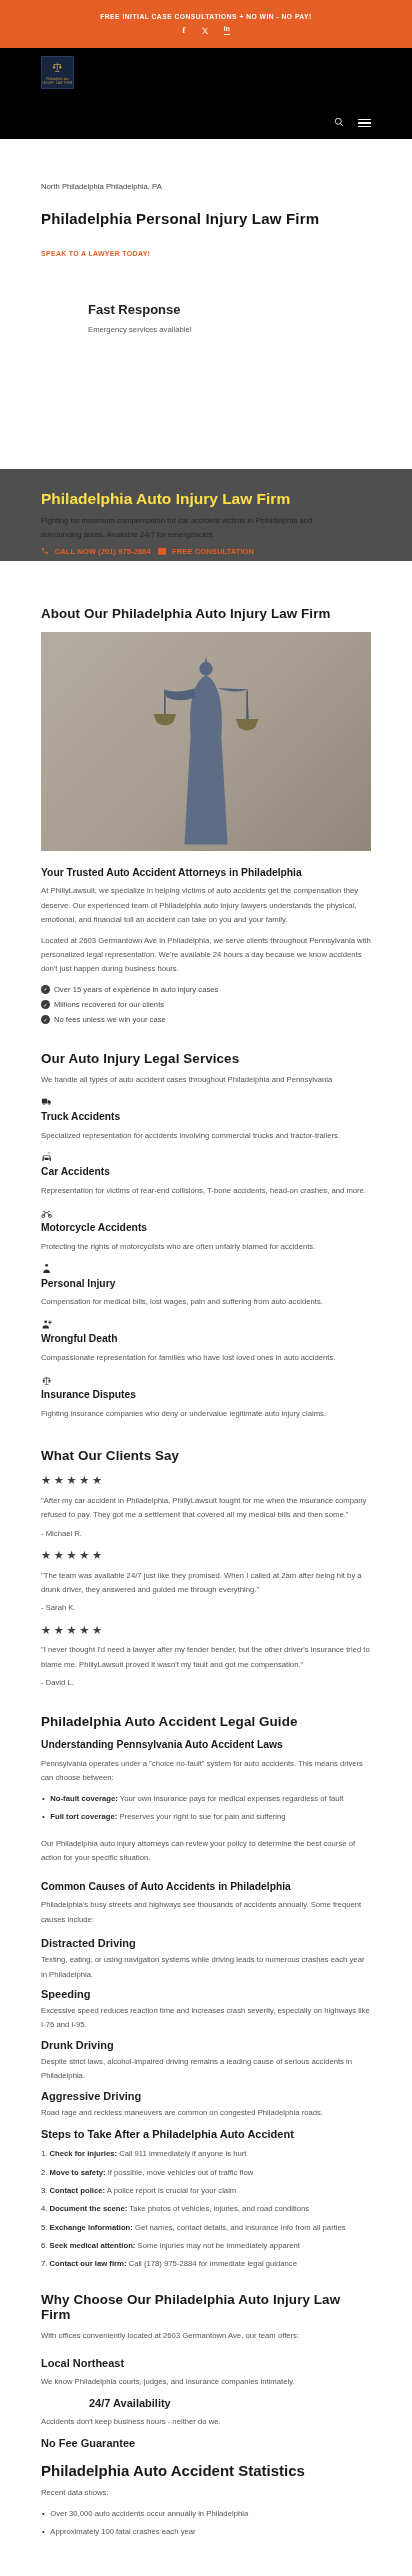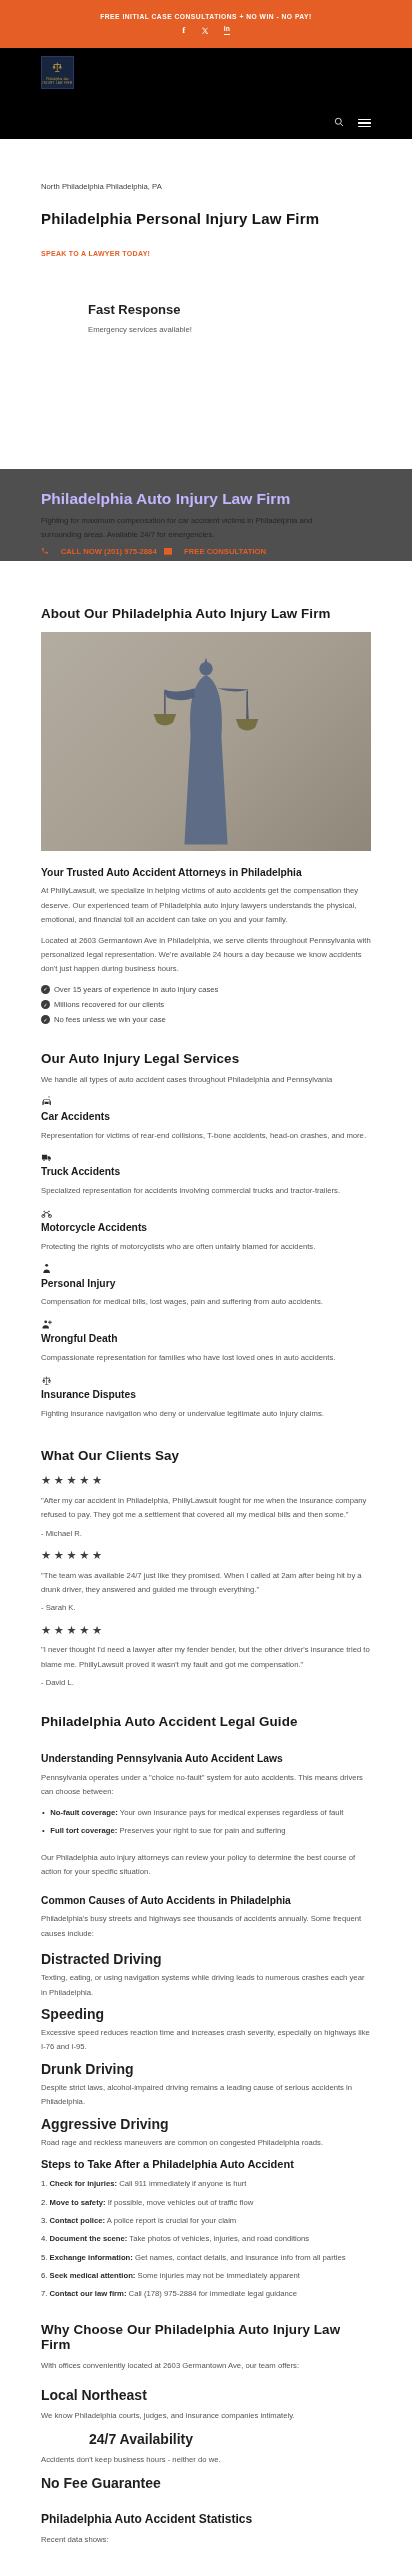--- a/index.html
+++ b/index.html
@@ -32,31 +32,31 @@
   .hero { height:330px; padding:43px 41px 0 41px; background:#fff; }
   .hero-location { font-size:7.7px; color:#3f3f3f; }
   .hero-title { font-size:15px; font-weight:bold; color:#161616; margin-top:18.5px; letter-spacing:0.2px; }
   .hero-cta { display:inline-block; margin-top:23px; color:#e45e26; font-size:7px; font-weight:bold; letter-spacing:0.3px; text-decoration:none; cursor:pointer; }
   .hero-feature { margin-top:44px; margin-left:47px; }
   .hero-feature-title { font-size:13px; font-weight:bold; color:#222; }
   .hero-feature-text { font-size:7.7px; color:#5a5a5a; margin-top:8.2px; }
 
   
   .band { height:92px; background:#4f4f4f; padding:20.6px 41px 0 41px; }
-  .band-title { font-size:15.5px; font-weight:bold; color:#c4b5fd; }
+  .band-title { font-size:15.5px; font-weight:bold; color:#fde047; }
   .band-text { margin-top:6.2px; font-size:7.7px; color:#262626; line-height:1.8; max-width:309px; }
   .band-links { margin-top:5.2px; display:flex; gap:7.2px; align-items:center; }
-  .band-link { color:#e45e26; font-size:7.7px; font-weight:bold; text-decoration:none; cursor:pointer; display:flex; align-items:center; gap:12px; }
+  .band-link { color:#e45e26; font-size:7.7px; font-weight:bold; text-decoration:none; cursor:pointer; display:flex; align-items:center; gap:6px; }
   .band-link svg { flex:0 0 auto; }
 
   
   .content { height:1985px; padding:18px 41px; overflow:hidden; }
   .content h2 { font-size:13.4px; font-weight:bold; color:#1a1a1a; margin-top:27px; letter-spacing:0.1px; }
   .content h3 { font-size:10.3px; font-weight:bold; color:#1a1a1a; margin-top:15.5px; }
-  .content h4 { font-size:14px; font-weight:bold; color:#1f1f1f; margin-top:10.3px; }
+  .content h4 { font-size:11px; font-weight:bold; color:#1f1f1f; margin-top:10.3px; }
   .content p { font-size:7.7px; color:#555; line-height:1.85; margin-top:6.7px; max-width:330px; }
   .justice-img { margin-top:11.3px; width:330px; height:219px; background:linear-gradient(135deg,#b3aca0 0%,#a59d90 55%,#8f8779 100%); position:relative; overflow:hidden; }
   .justice-img svg { position:absolute; left:50%; top:9.3px; transform:translateX(-50%); }
   .checklist { margin-top:8.2px; list-style:none; }
   .checklist li { display:flex; align-items:center; gap:4.1px; font-size:7.7px; color:#4a4a4a; margin-top:6.2px; }
   .checkdot { width:8.8px; height:8.8px; border-radius:50%; background:#3c3c3c; color:#fff; font-size:5.2px; display:flex; align-items:center; justify-content:center; flex:0 0 auto; }
   .svc { margin-top:9.3px; }
   .svc .svc-icon { display:block; }
   .svc h3 { margin-top:3.1px; }
   .stars { font-size:11.3px; letter-spacing:2.6px; color:#3f3f3f; margin-top:11.3px; }
@@ -184,33 +184,33 @@
           <span class="checkdot">✓</span>
           <span>No fees unless we win your case</span>
         </li>
     </ul>
 
     <h2>Our Auto Injury Legal Services</h2>
     <p>We handle all types of auto accident cases throughout Philadelphia and Pennsylvania</p>
 
     <div class="svc">
       <svg class="svc-icon" width="11.3" height="11.3" viewBox="0 0 24 24" fill="#2b2b2b">
+          <path d="M2 6h11v10H2zM14 9h4l3 3v4h-7zM6 18.5A1.8 1.8 0 1 0 6 15a1.8 1.8 0 0 0 0 3.5zm11 0a1.8 1.8 0 1 0 0-3.5 1.8 1.8 0 0 0 0 3.5z"></path>
+        </svg>
+      <h3>Truck Accidents</h3>
+      <p>Specialized representation for accidents involving commercial trucks and tractor-trailers.</p>
+    </div>
+
+    <div class="svc">
+      <svg class="svc-icon" width="11.3" height="11.3" viewBox="0 0 24 24" fill="#2b2b2b">
           <path d="M3 13l2-5c.3-.8 1-1.3 1.9-1.3h10.2c.9 0 1.6.5 1.9 1.3l2 5v6h-2.5v-2h-13v2H3v-6zm3.5-4.3L5.2 12h13.6l-1.3-3.3c-.1-.4-.5-.7-.9-.7H7.4c-.4 0-.8.3-.9.7zM7 16.5A1.5 1.5 0 1 0 7 13.4a1.5 1.5 0 0 0 0 3.1zm10 0a1.5 1.5 0 1 0 0-3.1 1.5 1.5 0 0 0 0 3.1z"></path>
           <path d="M19 2l1.2 2.4L22.6 3l-1 2.6L24 7l-2.6.4.4 2.6-2.2-1.6L18 10l.2-2.6L15.6 7l2.4-1.2z" transform="scale(0.45) translate(18,-2)"></path>
         </svg>
       <h3>Car Accidents</h3>
       <p>Representation for victims of rear-end collisions, T-bone accidents, head-on crashes, and more.</p>
-    </div>
-
-    <div class="svc">
-      <svg class="svc-icon" width="11.3" height="11.3" viewBox="0 0 24 24" fill="#2b2b2b">
-          <path d="M2 6h11v10H2zM14 9h4l3 3v4h-7zM6 18.5A1.8 1.8 0 1 0 6 15a1.8 1.8 0 0 0 0 3.5zm11 0a1.8 1.8 0 1 0 0-3.5 1.8 1.8 0 0 0 0 3.5z"></path>
-        </svg>
-      <h3>Truck Accidents</h3>
-      <p>Specialized representation for accidents involving commercial trucks and tractor-trailers.</p>
     </div>
 
     <div class="svc">
       <svg class="svc-icon" width="11.3" height="11.3" viewBox="0 0 24 24" fill="none" stroke="#2b2b2b" stroke-width="1.8">
           <circle cx="5" cy="17" r="3.2"></circle>
           <circle cx="19" cy="17" r="3.2"></circle>
           <path d="M5 17l4-7h5l5 7M9 10L7.5 7H5M14 10l2-3h3" fill="none"></path>
         </svg>
       <h3>Motorcycle Accidents</h3>
       <p>Protecting the rights of motorcyclists who are often unfairly blamed for accidents.</p>
@@ -234,21 +234,21 @@
       <h3>Wrongful Death</h3>
       <p>Compassionate representation for families who have lost loved ones in auto accidents.</p>
     </div>
 
     <div class="svc">
       <svg class="svc-icon" width="11.3" height="11.3" viewBox="0 0 24 24" fill="#2b2b2b">
           <path d="M11.4 3h1.2v17h-1.2zM5 6h14v1.2H5zM8 20h8v1.3H8z"></path>
           <path d="M6 7.8 3.2 13h5.6L6 7.8zM3 14c0 1.2 1.3 2.2 3 2.2s3-1 3-2.2H3zM18 7.8 15.2 13h5.6L18 7.8zM15 14c0 1.2 1.3 2.2 3 2.2s3-1 3-2.2h-6z"></path>
         </svg>
       <h3>Insurance Disputes</h3>
-      <p>Fighting insurance navigation who deny or undervalue legitimate auto injury claims.</p>
+      <p>Fighting insurance companies who deny or undervalue legitimate auto injury claims.</p>
     </div>
 
     <h2>What Our Clients Say</h2>
 
     <div>
       <div class="stars">★★★★★</div>
       <p>"After my car accident in Philadelphia, PhillyLawsuit fought for me when the insurance company refused to pay. They got me a settlement that covered all my medical bills and then some."</p>
       <div class="author">- Michael R.</div>
     </div>
     <div>
@@ -256,21 +256,21 @@
       <p>"The team was available 24/7 just like they promised. When I called at 2am after being hit by a drunk driver, they answered and guided me through everything."</p>
       <div class="author">- Sarah K.</div>
     </div>
     <div>
       <div class="stars">★★★★★</div>
       <p>"I never thought I'd need a lawyer after my fender bender, but the other driver's insurance tried to blame me. PhillyLawsuit proved it wasn't my fault and got me compensation."</p>
       <div class="author">- David L.</div>
     </div>
 
     <h2>Philadelphia Auto Accident Legal Guide</h2>
-    <h3 style="margin-top:24px;">Understanding Pennsylvania Auto Accident Laws</h3>
+    <h3 style="margin-top:10px;">Understanding Pennsylvania Auto Accident Laws</h3>
     <p>Pennsylvania operates under a "choice no-fault" system for auto accidents. This means drivers can choose between:</p>
     <ul class="blist">
       <li><strong>No-fault coverage:</strong><span> Your own insurance pays for medical expenses regardless of fault</span></li>
       <li><strong>Full tort coverage:</strong><span> Preserves your right to sue for pain and suffering</span></li>
     </ul>
     <p style="margin-top:12.4px;">Our Philadelphia auto injury attorneys can review your policy to determine the best course of action for your specific situation.</p>
 
     <h3>Common Causes of Auto Accidents in Philadelphia</h3>
     <p>Philadelphia's busy streets and highways see thousands of accidents annually. Some frequent causes include:</p>
     <h4>Distracted Driving</h4>
@@ -294,21 +294,21 @@
     </ol>
 
     <h2 style="margin-top:20.6px;">Why Choose Our Philadelphia Auto Injury Law Firm</h2>
     <p>With offices conveniently located at 2603 Germantown Ave, our team offers:</p>
     <h4 style="margin-top:13.4px;">Local Northeast</h4>
     <p>We know Philadelphia courts, judges, and insurance companies intimately.</p>
     <h4 style="margin-top:7.2px;margin-left:48px;">24/7 Availability</h4>
     <p>Accidents don't keep business hours - neither do we.</p>
     <h4 style="margin-top:7.2px;">No Fee Guarantee</h4>
 
-    <h3 style="font-size:12px;margin-top:21px;">Philadelphia Auto Accident Statistics</h3>
+    <h3 style="font-size:15px;margin-top:13px;">Philadelphia Auto Accident Statistics</h3>
     <p>Recent data shows:</p>
     <ul class="blist">
       <li>Over 30,000 auto accidents occur annually in Philadelphia</li>
       <li>Approximately 100 fatal crashes each year</li>
       <li>Center City and Northeast Philadelphia have the highest accident rates</li>
 
     </ul>
 
   </div>
 

